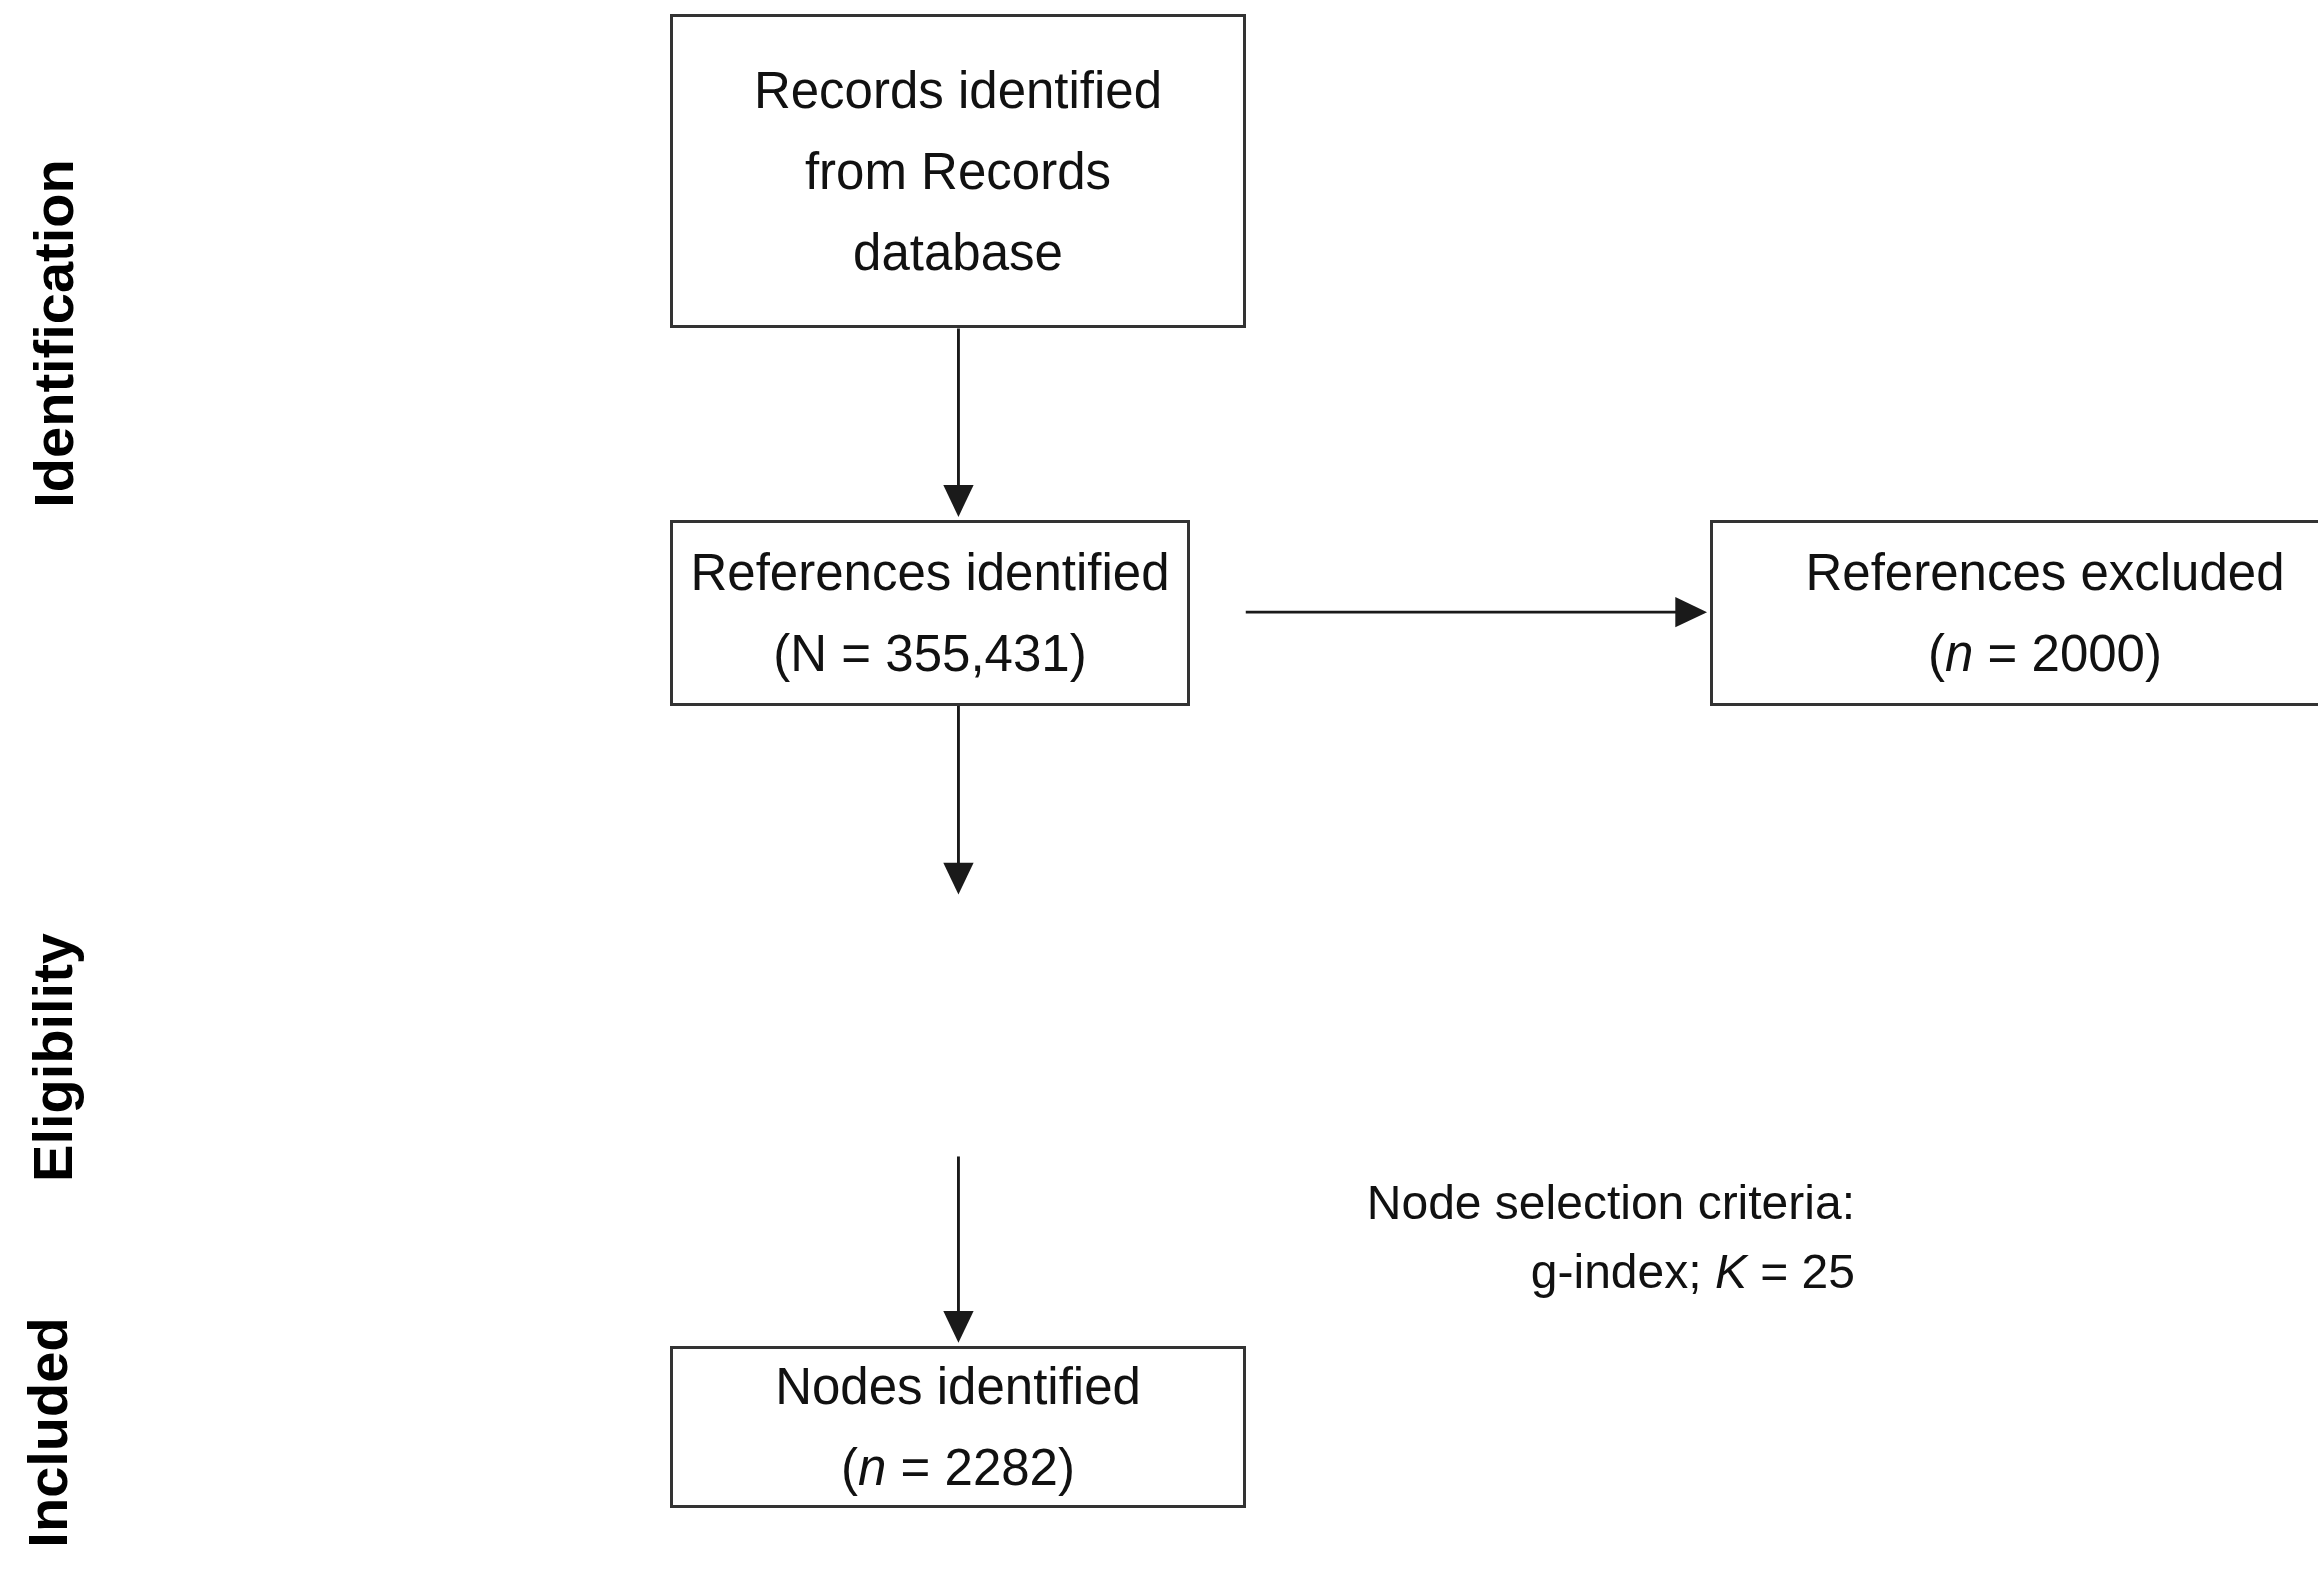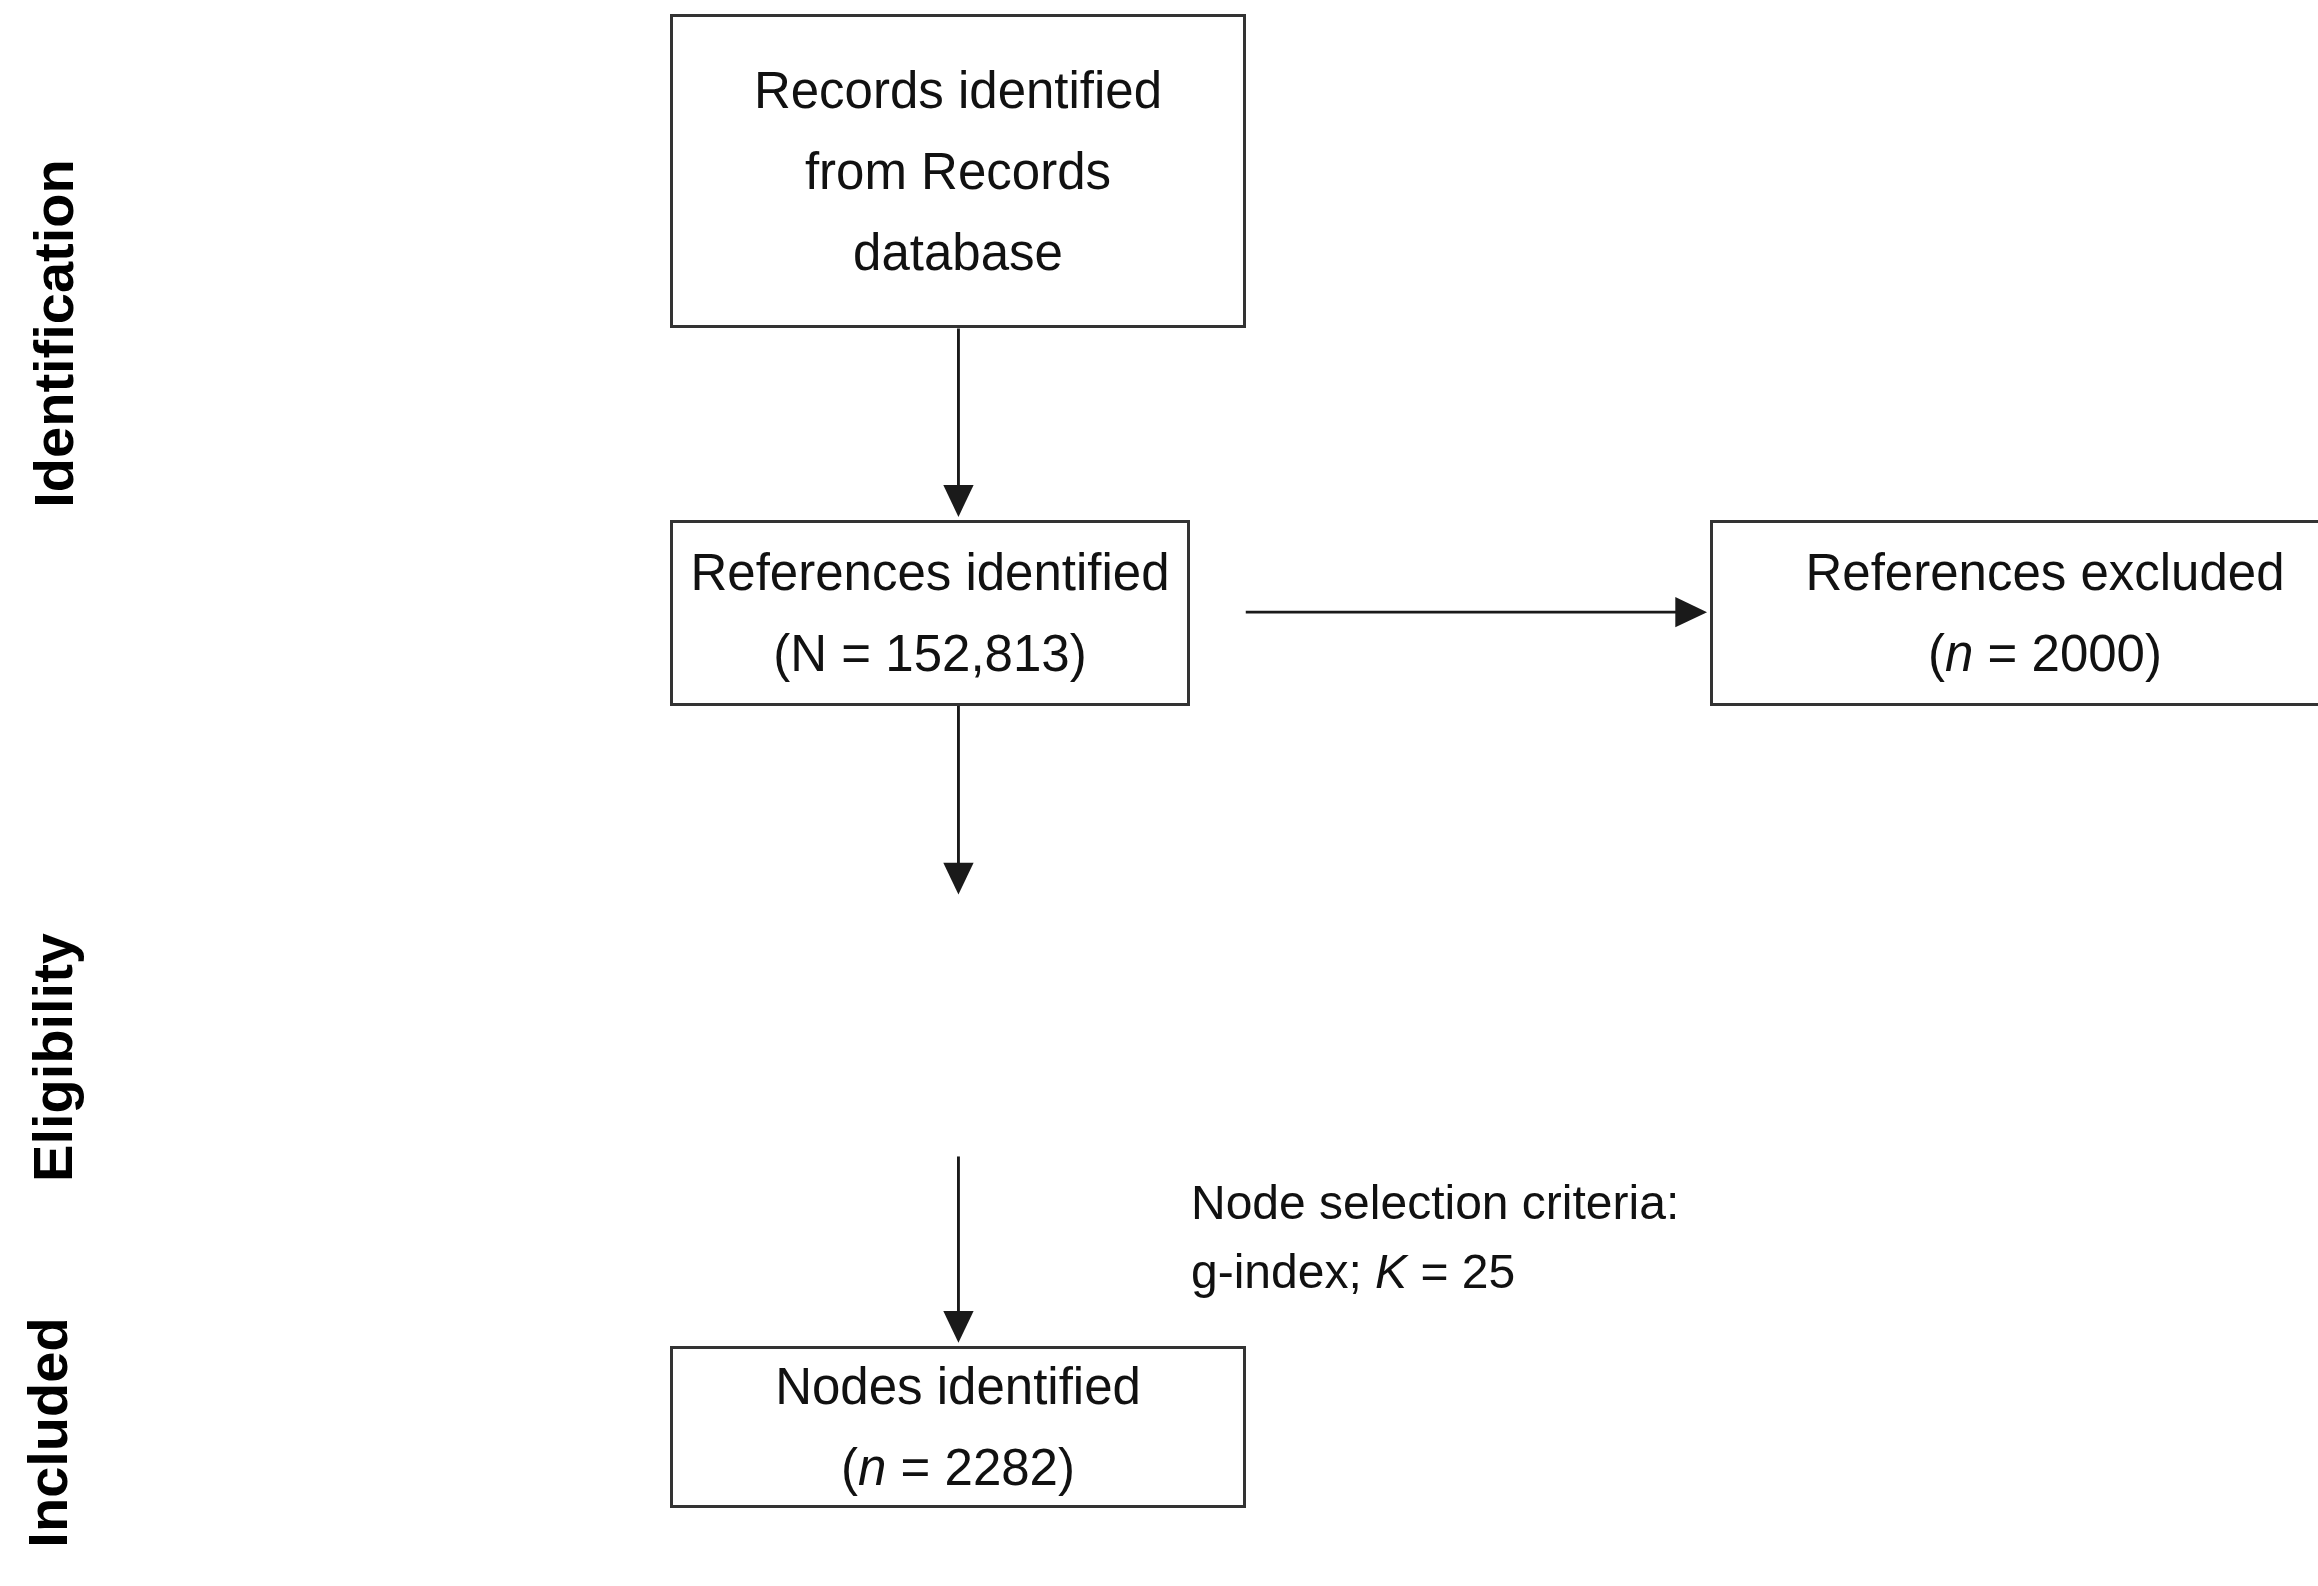--- a/index.html
+++ b/index.html
@@ -41,21 +41,21 @@
     font-weight:bold;
     font-size:56px;
     color:#000;
     transform:rotate(-90deg);
     white-space:nowrap;
   }
   .annotation{
     position:absolute;
     left:1191px;top:1168px;
     width:664px;
-    text-align:left;
+    text-align:right;
     font-size:48px;
     line-height:69px;
     color:var(--ink);
   }
   svg.arrows{position:absolute;left:0;top:0;}
 </style>
 </head>
 <body>
 
 <div id="canvas">
@@ -84,21 +84,21 @@
   </svg>
 
   <div class="flowbox" style="left:670px;top:14.4px;width:576px;height:314px;">
     <div class="line">Records identified</div>
     <div class="line">from Records</div>
     <div class="line">database</div>
   </div>
 
   <div class="flowbox" style="left:670px;top:520px;width:520px;height:186px;">
     <div class="line">References identified</div>
-    <div class="line"><span>(</span><span>N</span><span> = 152,813)</span></div>
+    <div class="line"><span>(</span><span>N</span><span> = 355,431)</span></div>
   </div>
 
   <div class="flowbox" style="left:1710px;top:520px;width:670px;height:186px;">
     <div class="line">References excluded</div>
     <div class="line"><span>(</span><span class="sym-italic">n</span><span> = 2000)</span></div>
   </div>
 
 
   <div class="annotation">
     <div class="line">Node selection criteria:</div>

